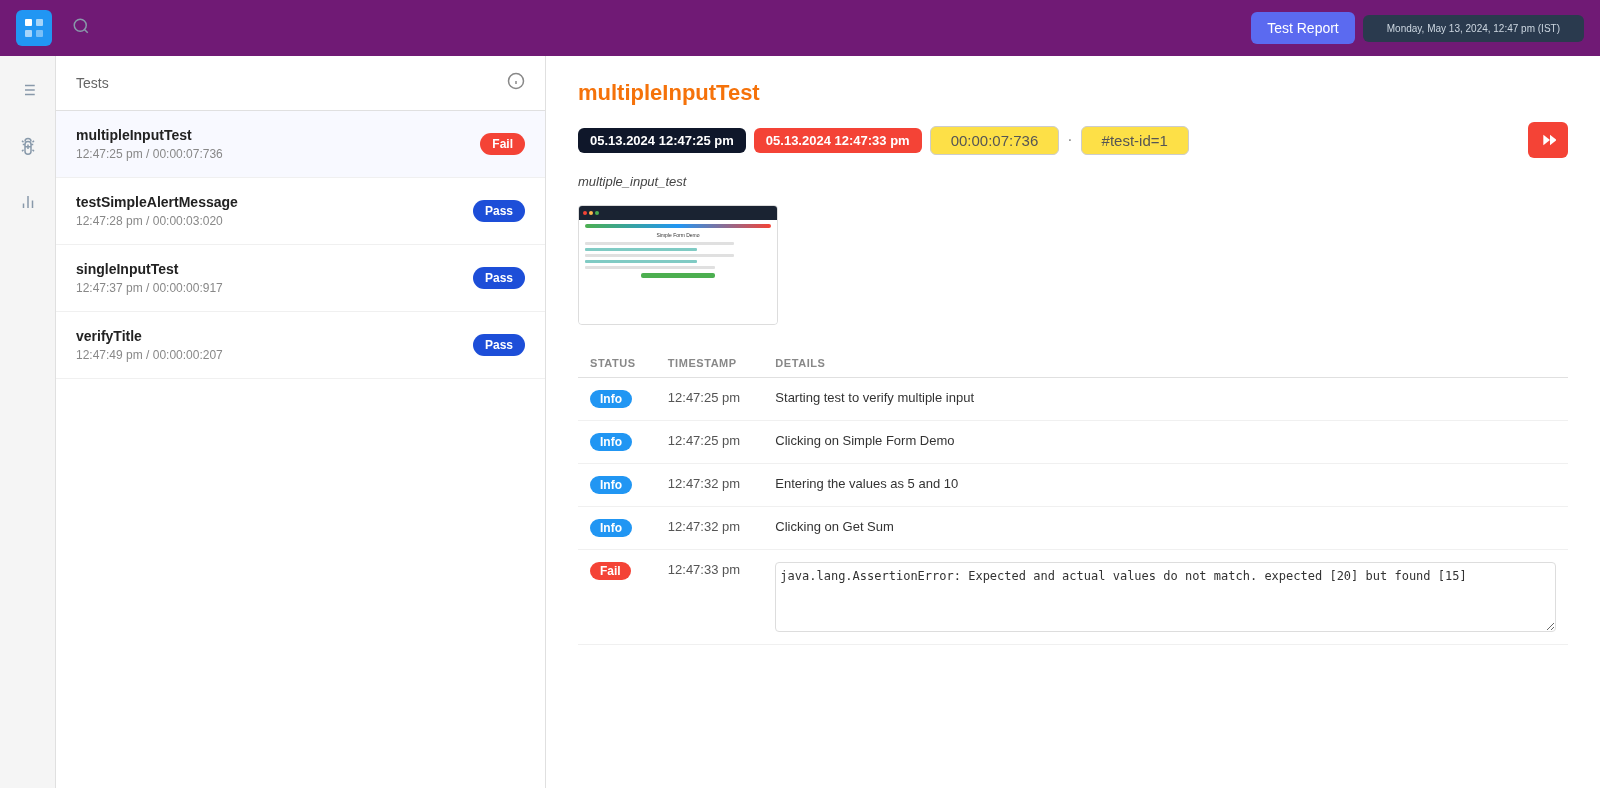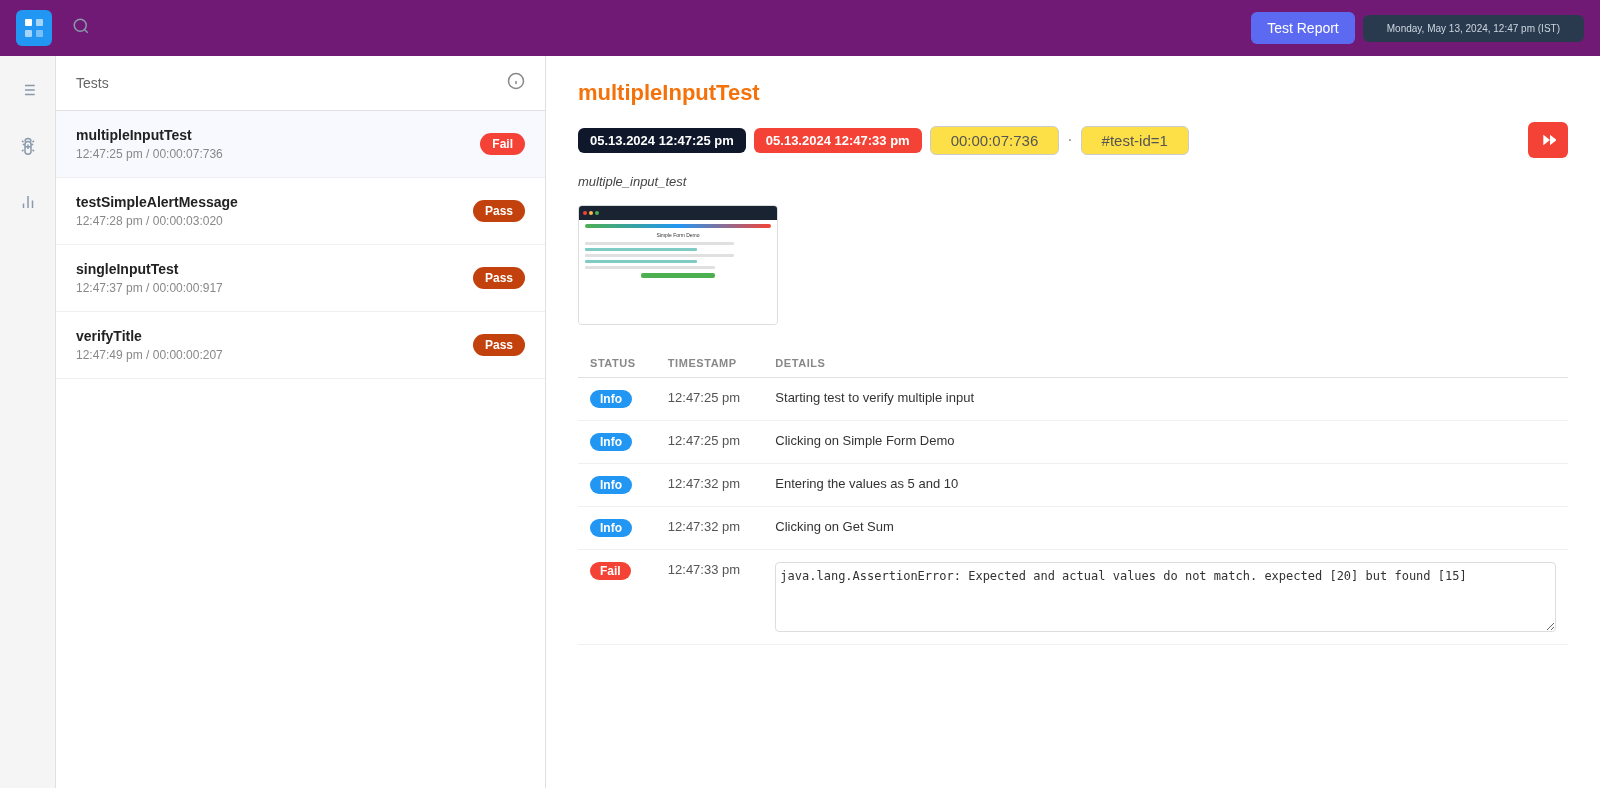--- a/index.html
+++ b/index.html
@@ -131,21 +131,21 @@
     .test-name { font-size: 14px; font-weight: 600; color: #222; margin-bottom: 4px; }
     .test-meta { font-size: 12px; color: #888; }
     .badge {
       border-radius: 12px;
       padding: 4px 12px;
       font-size: 12px;
       font-weight: 600;
       color: white;
     }
     .badge-fail { background: #f44336; }
-    .badge-pass { background: #c2410c; }
+    .badge-pass { background: #1d4ed8; }
 
     
     .detail-panel {
       flex: 1;
       background: white;
       overflow-y: auto;
       padding: 24px 32px;
     }
     .detail-title {
       font-size: 22px;

